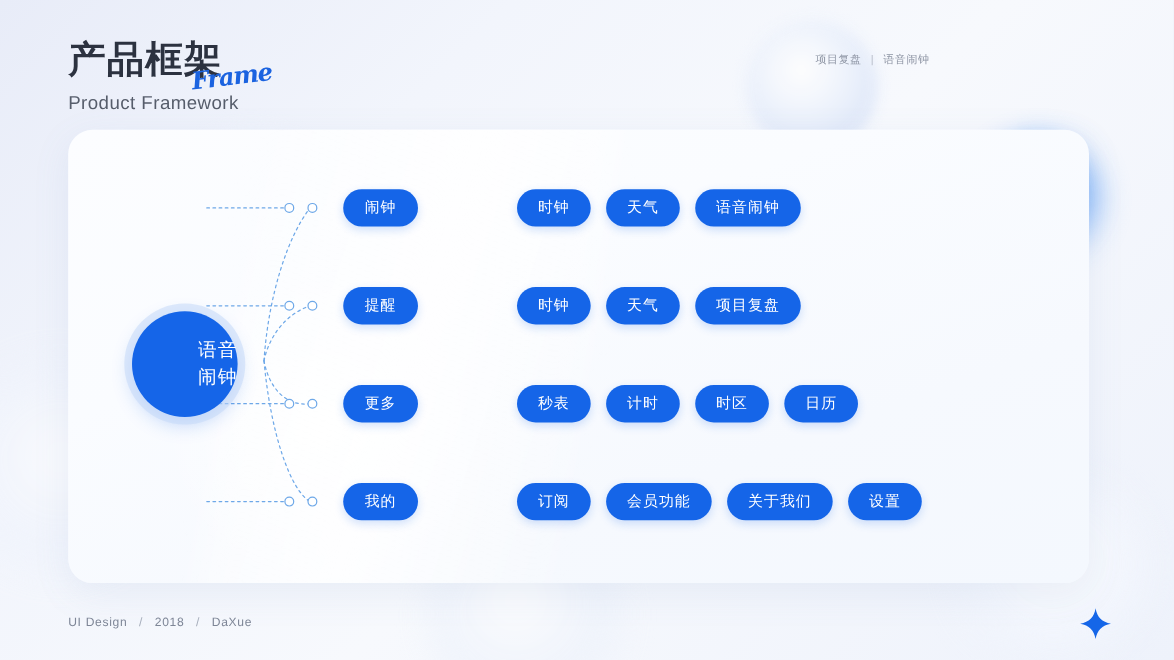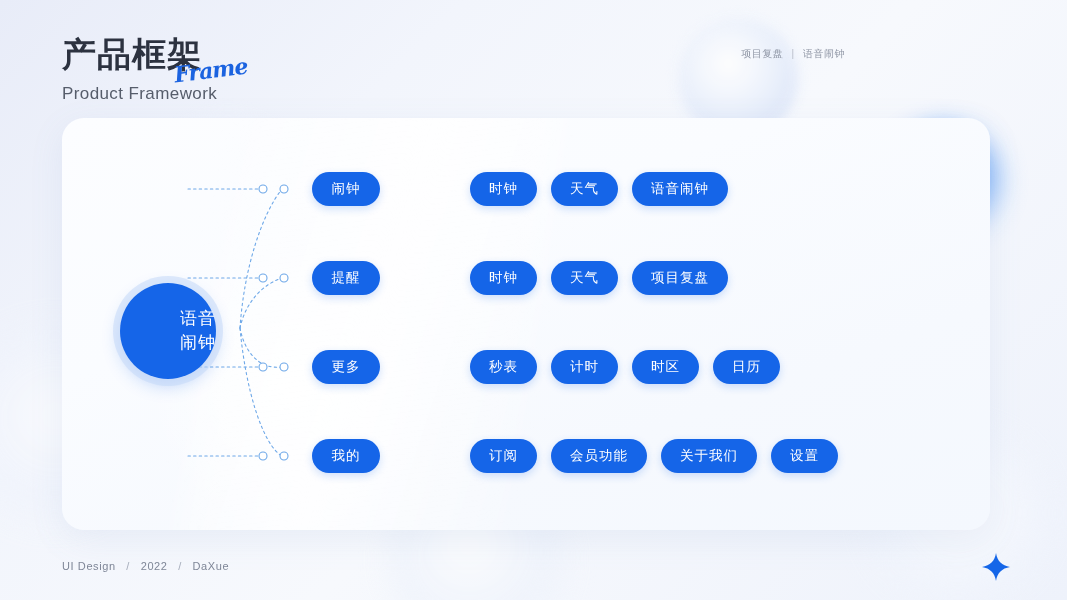--- a/index.html
+++ b/index.html
@@ -358,21 +358,21 @@
           <div class="pill">设置</div>
         </div>
       </div>
 
     </div>
   </div>
 
   <div class="footer">
     <span>UI Design</span>
     <span class="slash">/</span>
-    <span>2022</span>
+    <span>2018</span>
     <span class="slash">/</span>
     <span>DaXue</span>
   </div>
 
   <svg class="sparkle" viewBox="0 0 30 30">
     <path d="M15 1 C16.4 9.2 20.8 13.6 29 15 C20.8 16.4 16.4 20.8 15 29 C13.6 20.8 9.2 16.4 1 15 C9.2 13.6 13.6 9.2 15 1 Z" fill="#1566e8"></path>
   </svg>
 
 </div>
 

